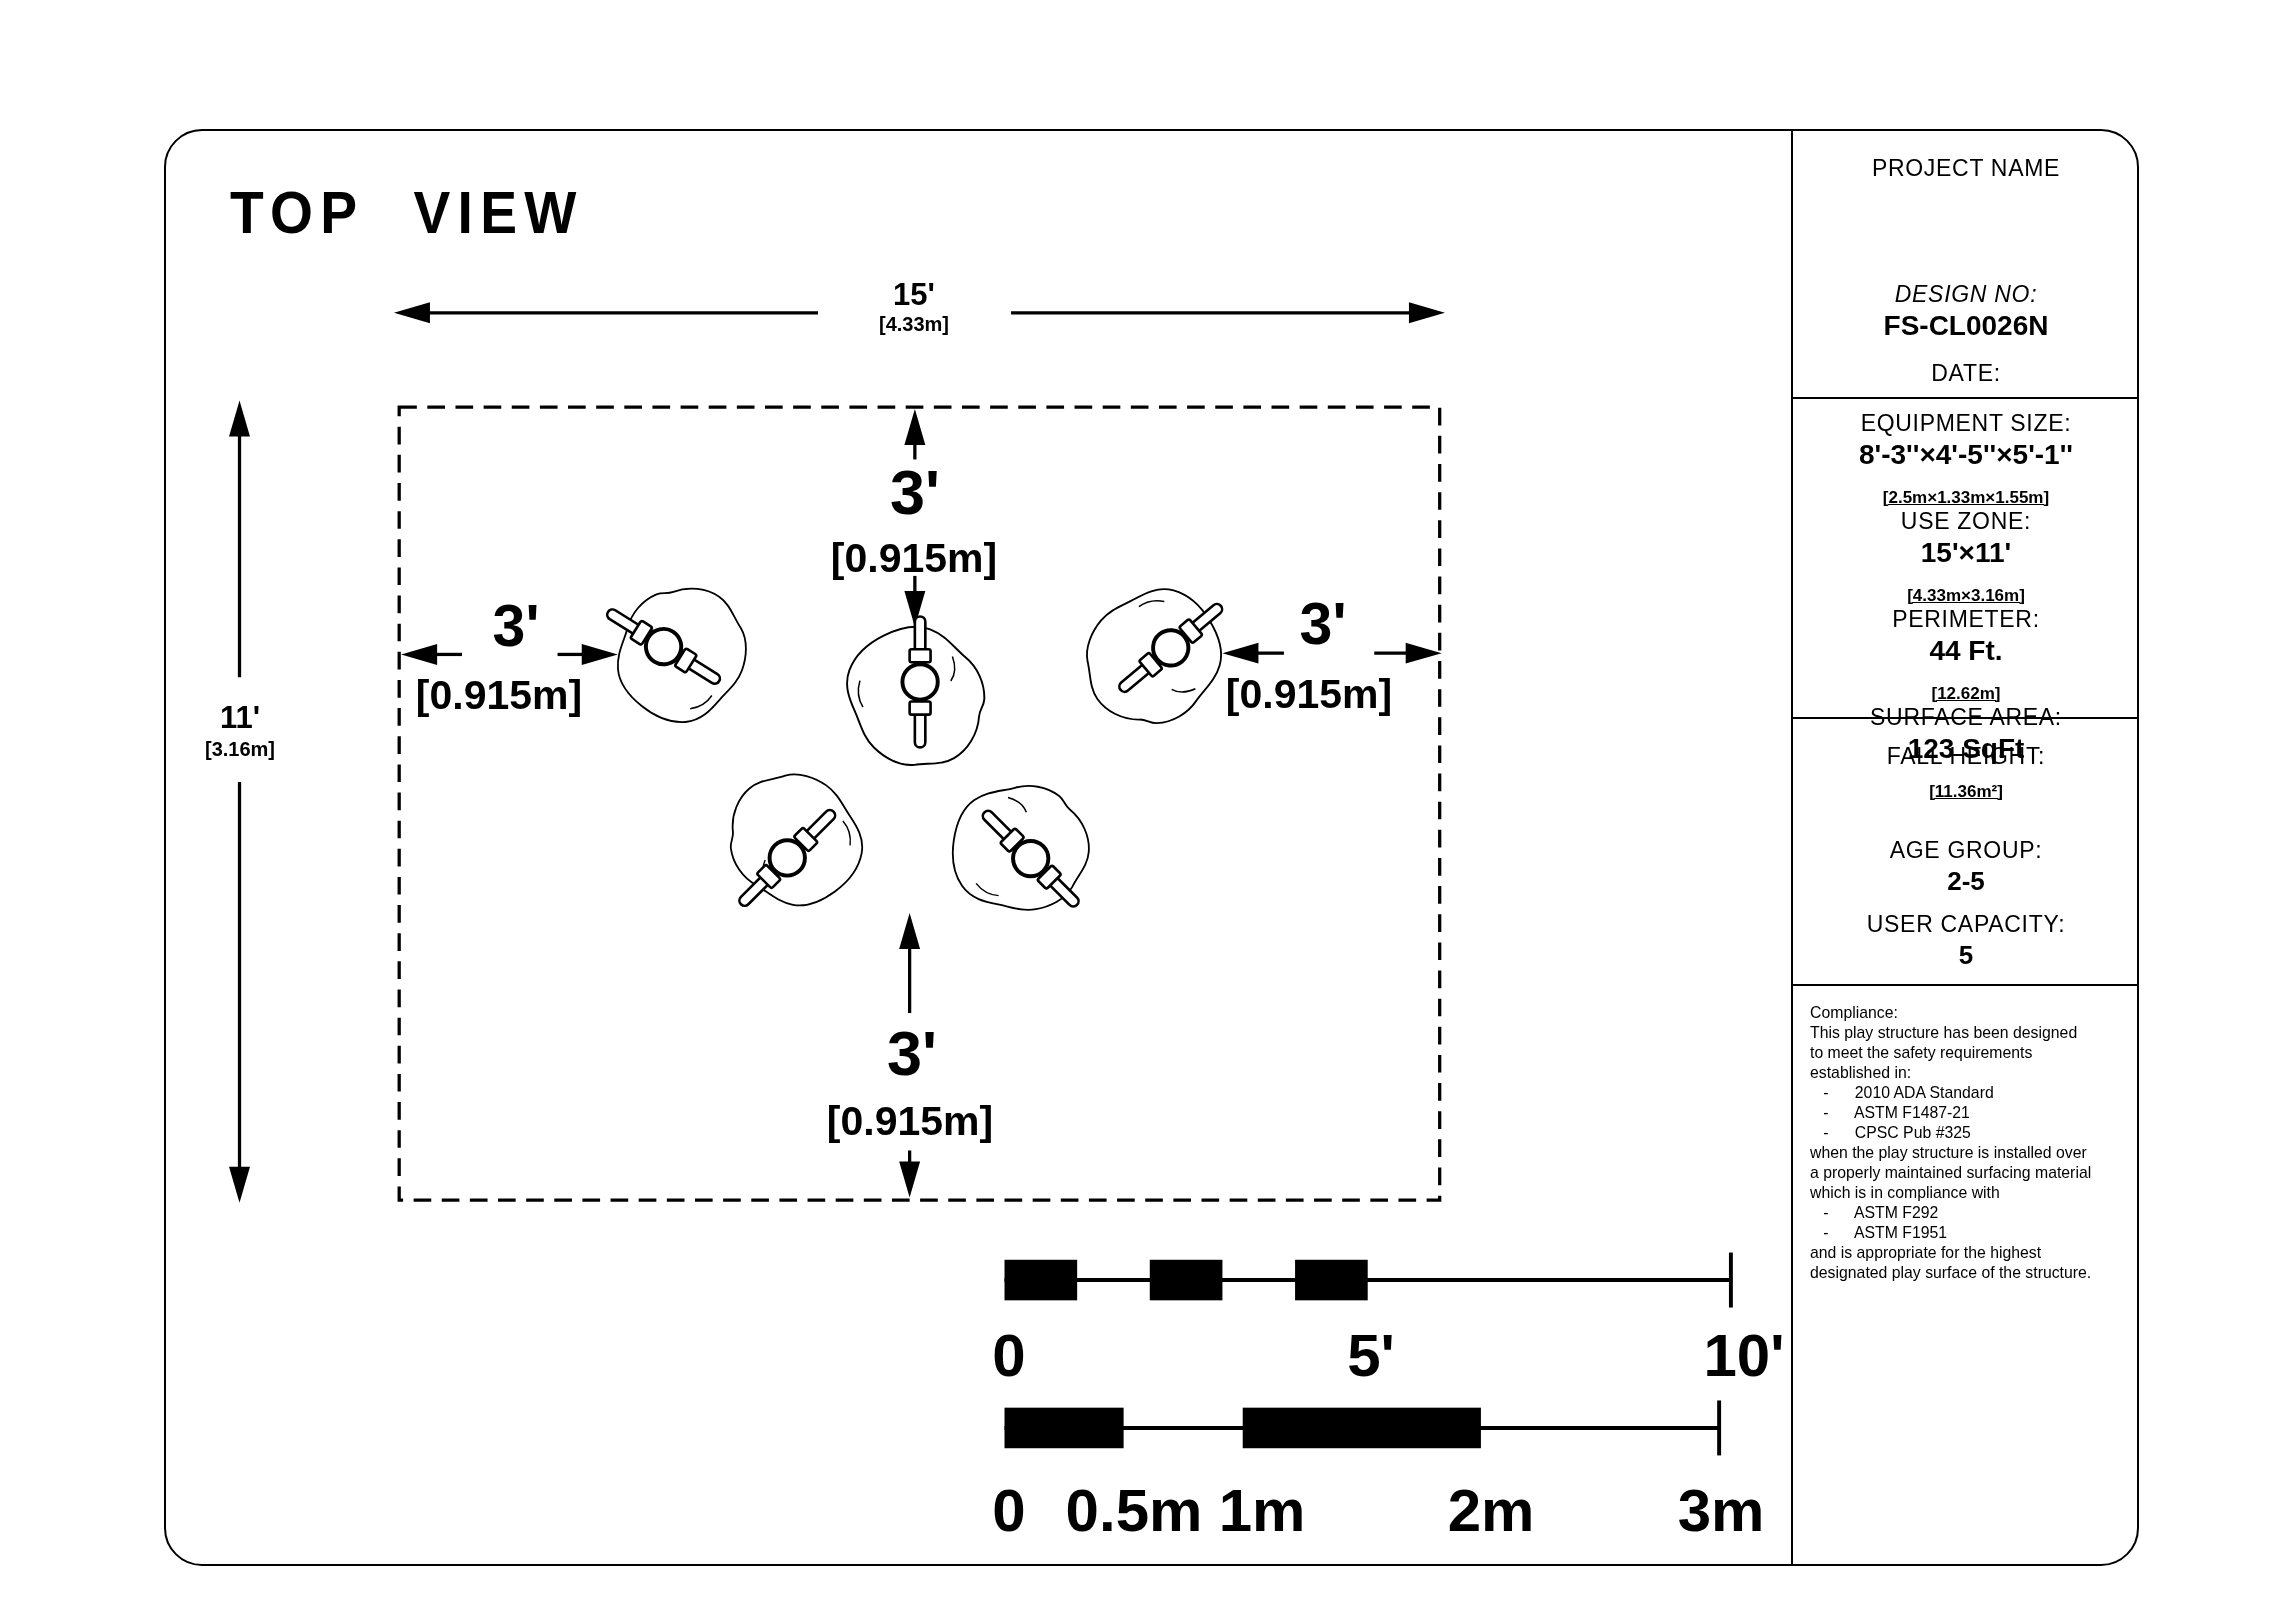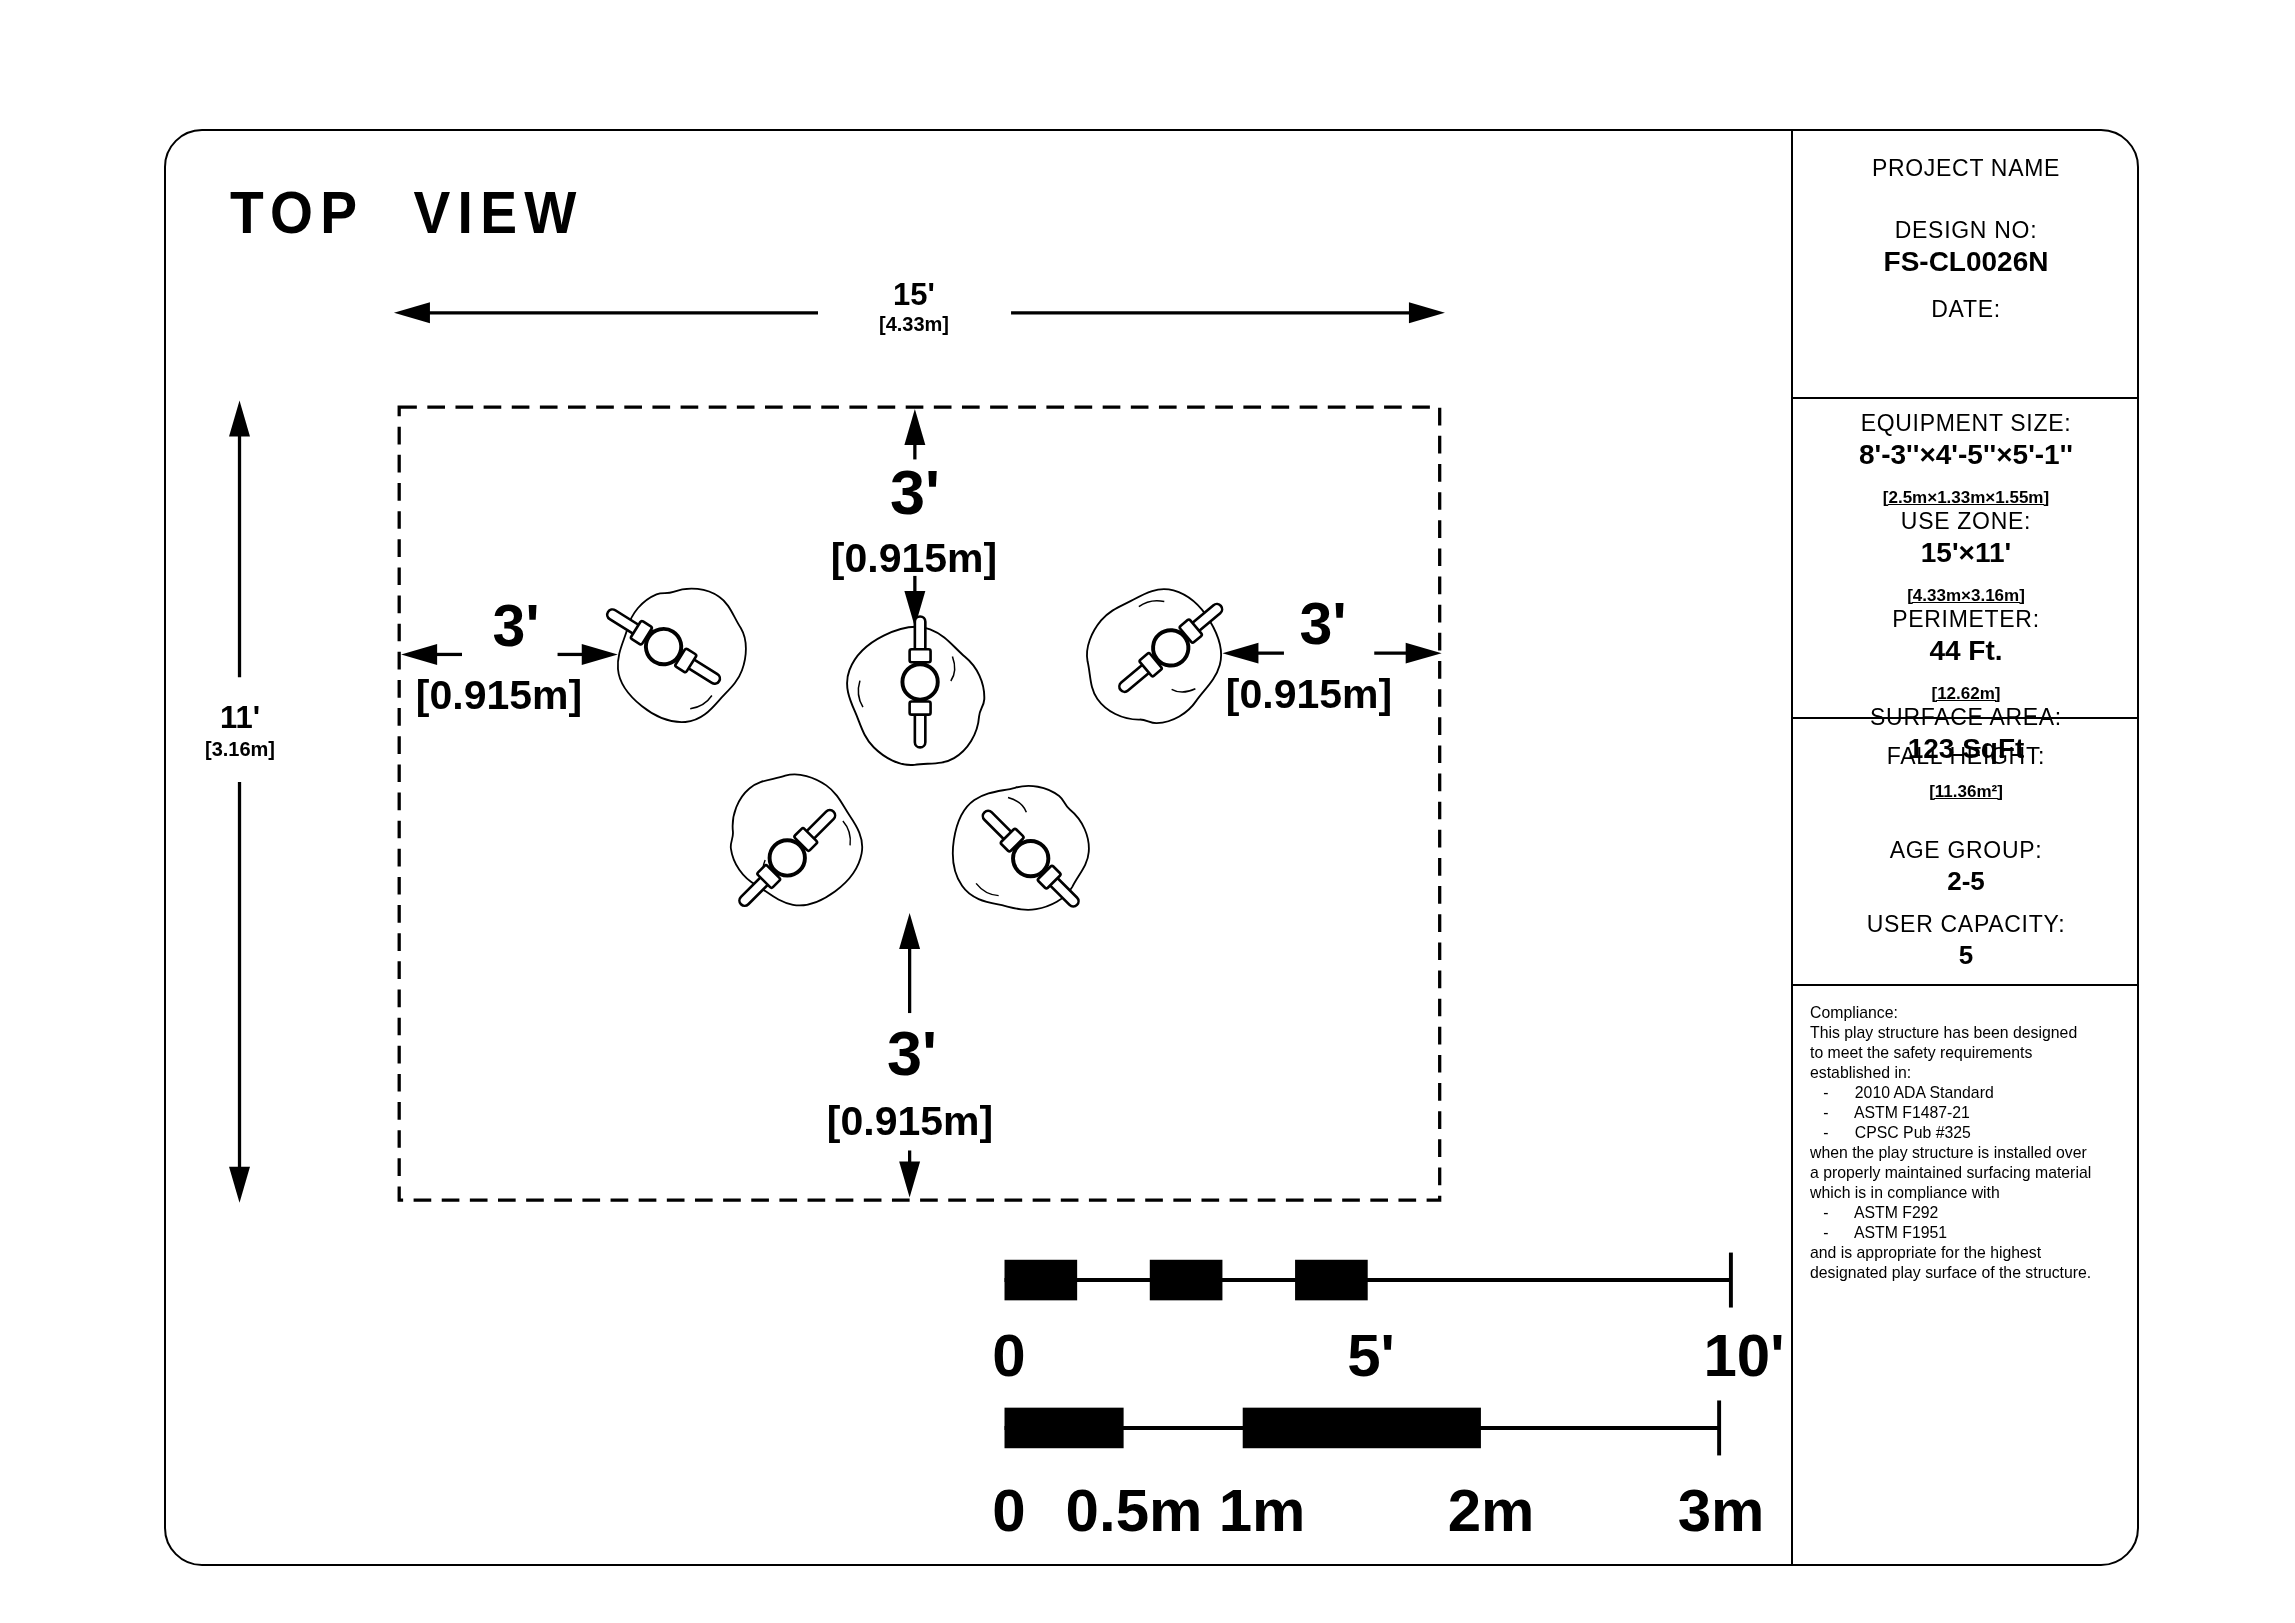--- a/index.html
+++ b/index.html
@@ -178,21 +178,21 @@
 <div class="c b" style="left:1134px;top:1511px;font-size:60px;">0.5m</div>
 <div class="c b" style="left:1262px;top:1511px;font-size:60px;">1m</div>
 <div class="c b" style="left:1491px;top:1511px;font-size:60px;">2m</div>
 <div class="c b" style="left:1721px;top:1511px;font-size:60px;">3m</div>
 
 <aside class="side">
 
 
   <div class="panel pline" style="height:270px;padding-top:26px;">
     <div class="plabel">PROJECT NAME</div>
-    <div class="plabel" style="margin-top:35px;">DESIGN NO:</div>
+    <div class="plabel" style="margin-top:99px;font-style:italic;">DESIGN NO:</div>
     <div class="pvalue">FS-CL0026N</div>
     <div class="plabel" style="margin-top:18.3px;">DATE:</div>
   </div>
 
   <div class="panel pline" style="height:320px;padding-top:10.5px;justify-content:space-evenly;">
     <div class="panel">
       <div class="plabel">EQUIPMENT SIZE:</div>
       <div class="pvalue">8'-3''×4'-5''×5'-1''</div>
       <div class="pmetric">[2.5m×1.33m×1.55m]</div>
     </div>

